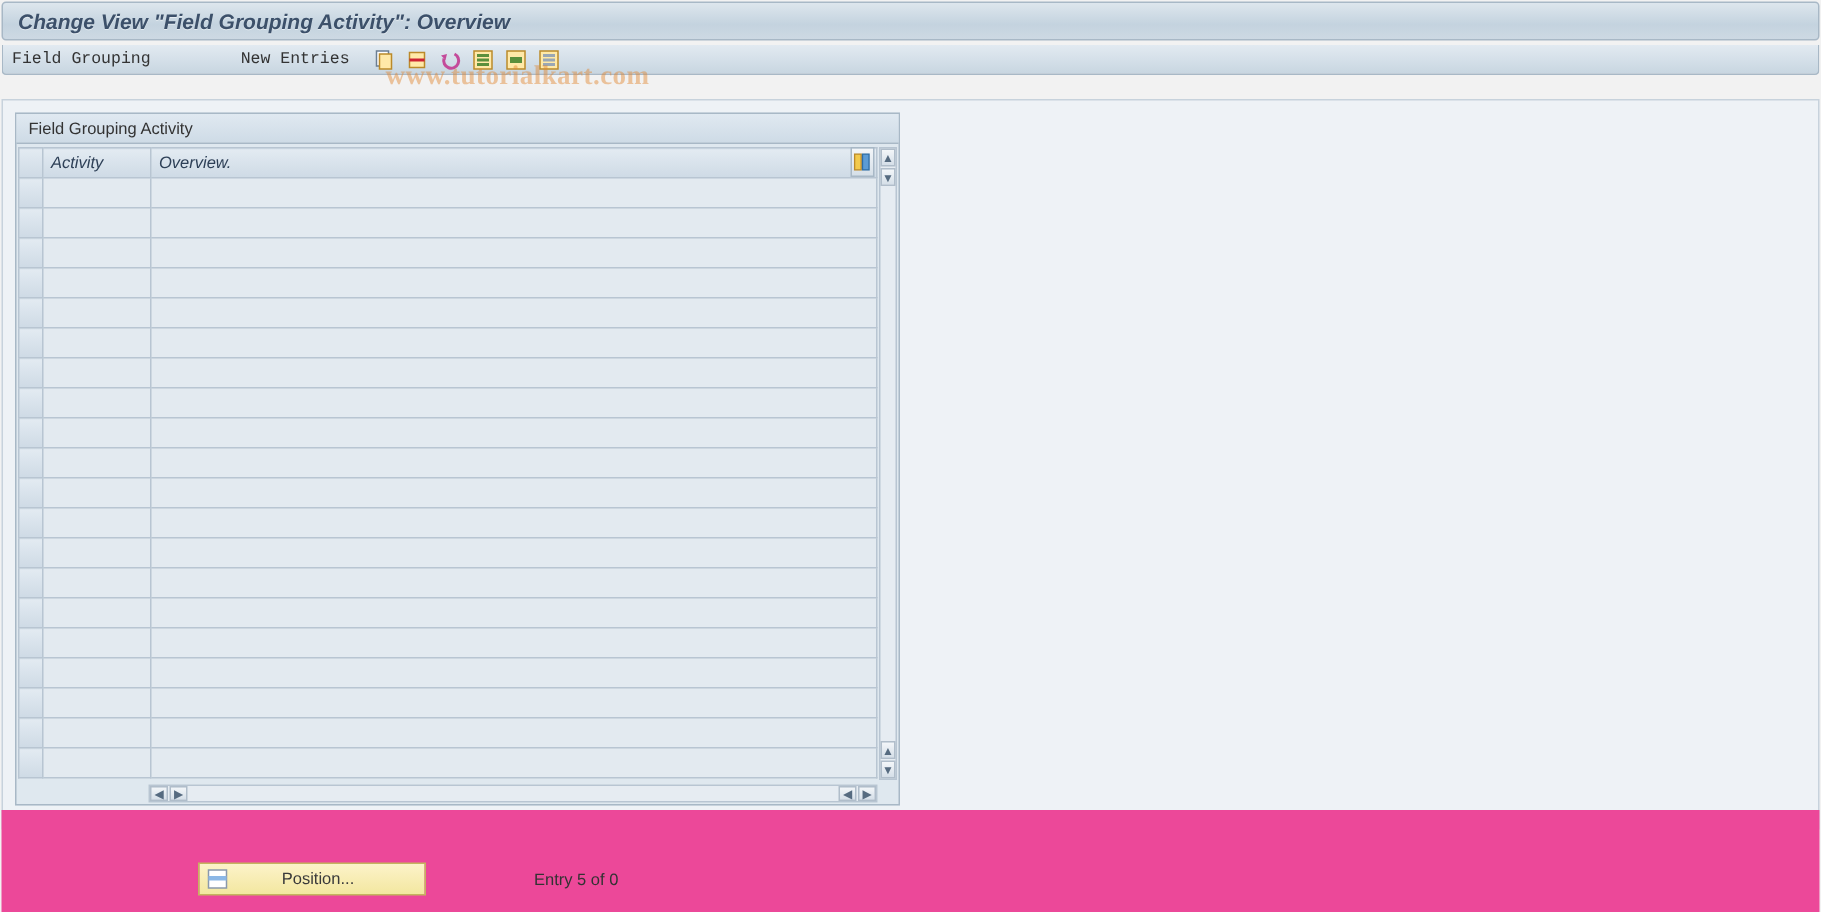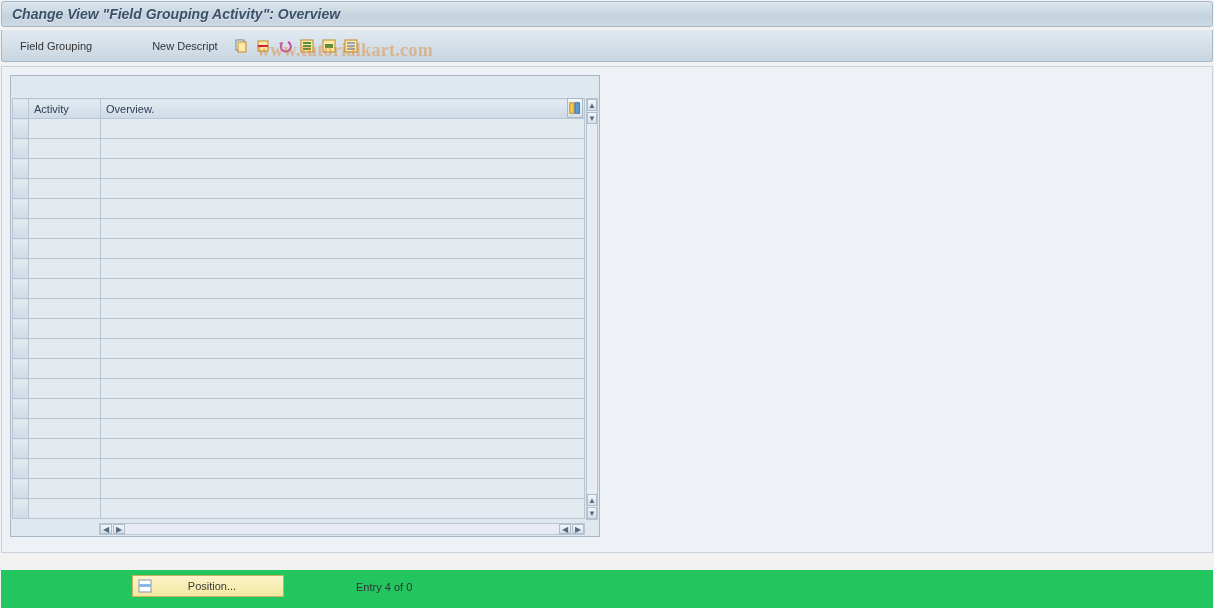--- a/index.html
+++ b/index.html
@@ -29,29 +29,29 @@
     font-weight: bold;
     font-size: 14px;
     color: #3c506a;
     text-shadow: 0 1px 0 rgba(255,255,255,0.5);
   }
 
   
   .app-toolbar {
     position: absolute;
     left: 1px; top: 30px; right: 1px;
-    height: 32px;
+    height: 20px;
     background: linear-gradient(#e2eaf1, #c8d6e1);
     border: 1px solid #a8b8c6;
     border-top: none;
     border-radius: 0 0 3px 3px;
     display: flex;
     align-items: center;
-    padding-left: 12px;
     gap: 0;
+    font-family: Liberation Mono, monospace;
   }
   .app-toolbar .menu-item {
     font-size: 11px;
     color: #333;
     padding: 3px 6px;
   }
   .app-toolbar .gap1 { width: 48px; }
   .app-toolbar .gap2 { width: 6px; }
   .tb-btn {
     width: 20px; height: 20px;
@@ -103,21 +103,21 @@
     padding-left: 8px;
     display: flex; align-items: center;
     font-size: 11px;
     color: #333;
   }
 
   
   .grid-wrap {
     position: absolute;
     left: 1px; right: 14px;
-    top: 22px; bottom: 16px;
+    top: 22px; bottom: 16px; font-style: italic;
   }
   .vscroll {
     position: absolute;
     right: 1px; top: 22px; bottom: 16px;
     width: 12px;
     background: #e6ecf2;
     border: 1px solid #b8c5d2;
   }
   .vscroll .sbtn {
     position: absolute; left: 0; right: 0; height: 12px;
@@ -186,22 +186,22 @@
     background: linear-gradient(#f3f6f9,#d5dfe8);
     border: 1px solid #a8b8c6;
     display: flex; align-items:center; justify-content:center;
     cursor: pointer;
   }
 
   
   .footer {
     position: absolute;
     left: 1px; right: 1px; bottom: 0;
-    height: 38px;
-    background: #22c55e;
+    height: 68px;
+    background: #ec4899;
   }
   .pos-btn {
     position: absolute;
     left: 131px; bottom: 11px;
     width: 152px; height: 22px;
     background: linear-gradient(#fcf3c9,#f3e7a0);
     border: 1px solid #c4b45e;
     display: flex; align-items: center;
     padding-left: 4px;
     cursor: pointer;
@@ -228,21 +228,21 @@
 </head>
 <body>
 
 <div class="title-bar">
   <span>Change View "Field Grouping Activity": Overview</span>
 </div>
 
 <div class="app-toolbar">
   <div class="menu-item">Field Grouping</div>
   <div class="gap1"></div>
-  <div class="menu-item">New Descript</div>
+  <div class="menu-item">New Entries</div>
   <div class="gap2"></div>
 
   <div class="tb-btn">
     <svg class="ico" viewBox="0 0 16 16">
       <rect x="3" y="2" width="8" height="10" fill="#fff" stroke="#6b7e92"></rect>
       <rect x="5" y="4" width="8" height="10" fill="#ffe9a8" stroke="#bb8a2a"></rect>
     </svg>
   </div>
   <div class="tb-btn">
     <svg class="ico" viewBox="0 0 16 16">
@@ -278,20 +278,21 @@
       <rect x="4" y="10" width="8" height="2" fill="#9aa7b4"></rect>
     </svg>
   </div>
 </div>
 
 <div class="watermark">www.tutorialkart.com</div>
 
 <div class="work-area">
 
   <div class="groupbox">
+    <div class="gb-title">Field Grouping Activity</div>
 
     <div class="grid-wrap">
       <table class="grid">
         <colgroup>
           <col class="c-sel">
             <col class="c-act">
             <col class="c-desc">
         </colgroup>
         <thead>
           <tr>
@@ -432,14 +433,14 @@
 <div class="footer">
   <div class="pos-btn">
     <span class="pico">
       <svg class="ico" viewBox="0 0 16 16">
         <rect x="2" y="2" width="12" height="12" fill="#fff" stroke="#8a99ab"></rect>
         <rect x="2" y="6" width="12" height="3" fill="#8bb7e6"></rect>
       </svg>
     </span>
     <span class="plabel">Position...</span>
   </div>
-  <div class="entry-label">Entry 4 of 0</div>
+  <div class="entry-label">Entry 5 of 0</div>
 </div>
 
 </body></html>

